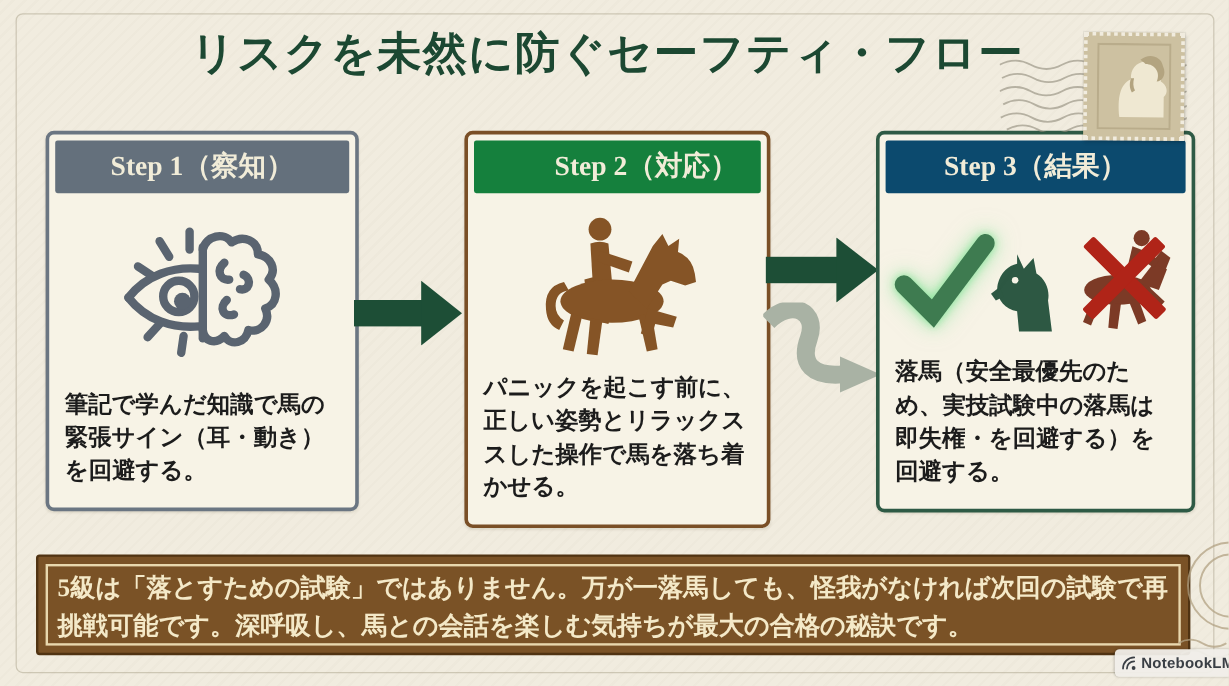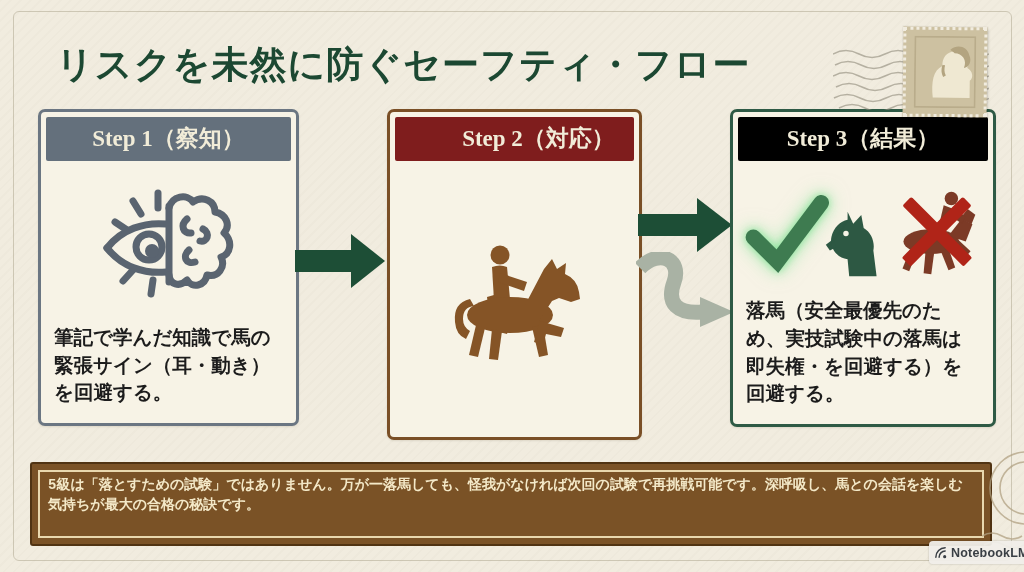--- a/index.html
+++ b/index.html
@@ -5,47 +5,47 @@
   html,body{margin:0;padding:0;background:#e7e2d2;}
   #stage{
     position:relative;width:1024px;height:572px;overflow:hidden;
     background:#f1ecdf;
     background-image:repeating-linear-gradient(135deg, rgba(120,110,80,0.025) 0 2px, transparent 2px 7px);
     font-family:"Liberation Sans","DejaVu Sans",sans-serif;
   }
   #frame-line{position:absolute;left:13px;top:11px;right:12px;bottom:11px;
     border:1px solid rgba(170,162,138,.5);border-radius:6px;pointer-events:none;}
   
-  .title{position:absolute;left:56px;top:40px;width:900px;
+  .title{position:absolute;left:56px;top:20px;width:900px;
     font-family:Liberation Sans, sans-serif;font-weight:700;
-    font-size:37px;letter-spacing:1px;color:#1c4832;}
+    font-size:37px;letter-spacing:1px;color:#1c4832;text-align:center;}
   
   .card{position:absolute;border-radius:7px;background:#f7f3e6;
     box-shadow:0 1px 2px rgba(80,70,40,.12);display:flex;flex-direction:column;}
   #card1{left:38px;top:109px;width:255px;height:311px;border:3px solid #6b7682;}
   #card2{left:387px;top:109px;width:249px;height:325px;border:3px solid #7a4f26;}
   #card3{left:730px;top:109px;width:260px;height:312px;border:3px solid #2e5a45;}
   .card-header{margin:5px;height:44px;line-height:44px;text-align:center;border-radius:2px;
     font-family:"Liberation Serif","DejaVu Serif",serif;font-weight:700;
     font-size:23px;color:#f1ecd8;}
   #card1 .card-header{background:#64707c;}
-  #card2 .card-header{background:#7f1d1d;padding-left:48px;}
-  #card3 .card-header{background:#000000;}
+  #card2 .card-header{background:#15803d;padding-left:48px;}
+  #card3 .card-header{background:#0c4a6e;}
   .icon-zone{flex:1;display:flex;align-items:center;justify-content:center;gap:6px;}
   .card-body{padding:0 13px 16px;font-size:19.5px;line-height:1.42;font-weight:700;color:#1c1c1c;}
   
   .arrow-svg{position:absolute;}
   
   #banner{position:absolute;left:30px;top:462px;width:962px;height:84px;
     background:#7a5226;border:2px solid #503312;border-radius:3px;box-sizing:border-box;}
   #banner .inner-frame{position:absolute;left:6px;top:6px;right:6px;bottom:6px;
     border:2px solid #e9d8ae;pointer-events:none;}
   #banner .banner-text{position:absolute;left:0;top:0;right:0;bottom:0;
-    padding:11px 16px 0;font-family:Liberation Mono, monospace;
-    font-weight:700;font-size:14px;line-height:1.46;color:#f4e9c8;}
+    padding:11px 16px 0;font-family:Liberation Serif, serif;
+    font-weight:700;font-size:21px;line-height:1.46;color:#f4e9c8;}
   
   #stamp{position:absolute;left:903px;top:27px;width:78px;height:84px;
     background:#cdc1a1;border:3px dotted #f1ecdf;transform:rotate(.6deg);
     box-shadow:0 0 0 1px rgba(0,0,0,.05),1px 2px 3px rgba(0,0,0,.15);
     display:flex;align-items:center;justify-content:center;}
   #cancel-lines,#corner-mark{position:absolute;pointer-events:none;}
   #cancel-lines{left:833px;top:48px;}
   #corner-mark{left:982px;top:440px;}
   
   #badge{position:absolute;left:929px;top:541px;height:23px;padding:0 7px 0 5px;
@@ -111,20 +111,21 @@
 
           <path d="M84,66 L104,28 L112,18 L117,28 L126,22 L125,33 q12,5 14,18 l1,7 -9,3 -12,-4 -7,3 -13,20 z"></path>
 
           <path d="M36,84 l-7,30 9,2 7,-29 z"></path>
           <path d="M52,88 l-3,30 9,1 4,-29 z"></path>
           <path d="M92,86 l7,30 9,-2 -5,-30 z"></path>
           <path d="M100,80 l24,7 -3,9 -15,-3 -3,11 -9,-3 z"></path>
         </g>
       </svg>
     </div>
+    <div class="card-body">パニックを起こす前に、正しい姿勢とリラックススした操作で馬を落ち着かせる。</div>
   </div>
 
   <svg class="arrow-svg" style="left:638px;top:198px;" width="94" height="54" viewBox="0 0 94 54">
     <rect x="0" y="16" width="60" height="22" fill="#1d4e36"></rect>
     <polygon points="59,0 59,54 94,27" fill="#1d4e36"></polygon>
   </svg>
 
   <svg class="arrow-svg" style="left:636px;top:252px;" width="104" height="78" viewBox="0 0 104 78">
     <path d="M4,16 C24,-4 46,8 38,30 C30,52 42,62 66,60" stroke="#a9b2a4" stroke-width="15" fill="none"></path>
     <polygon points="64,45 64,75 98,60" fill="#a9b2a4"></polygon>

